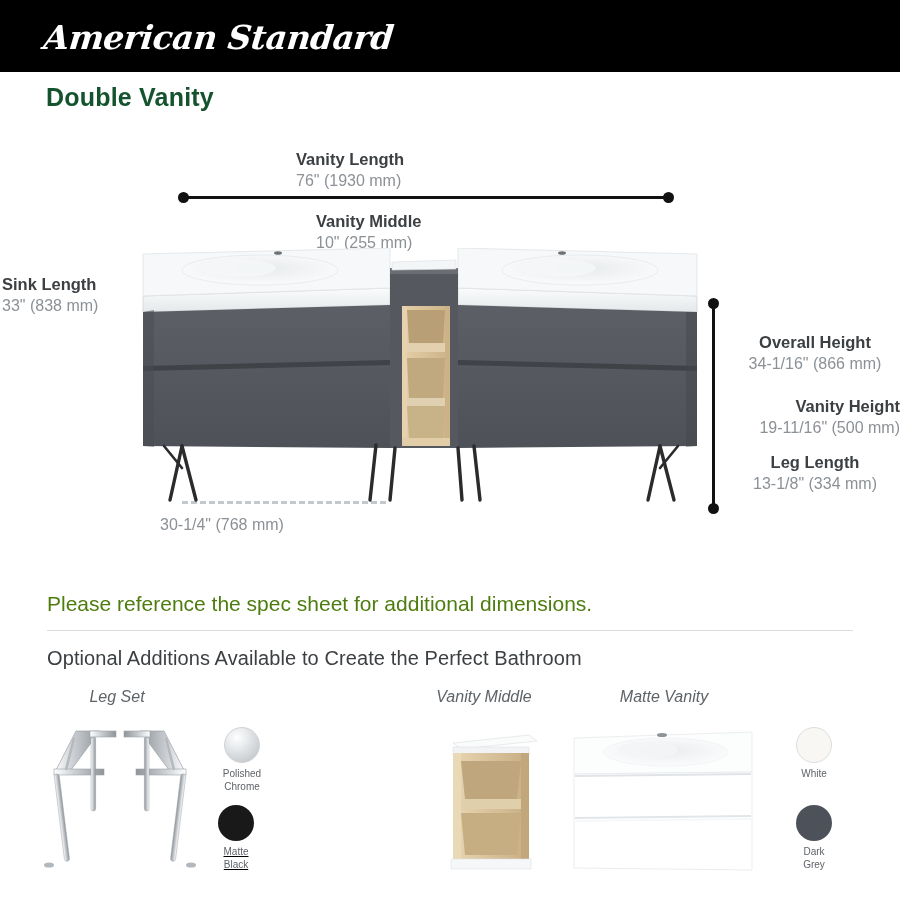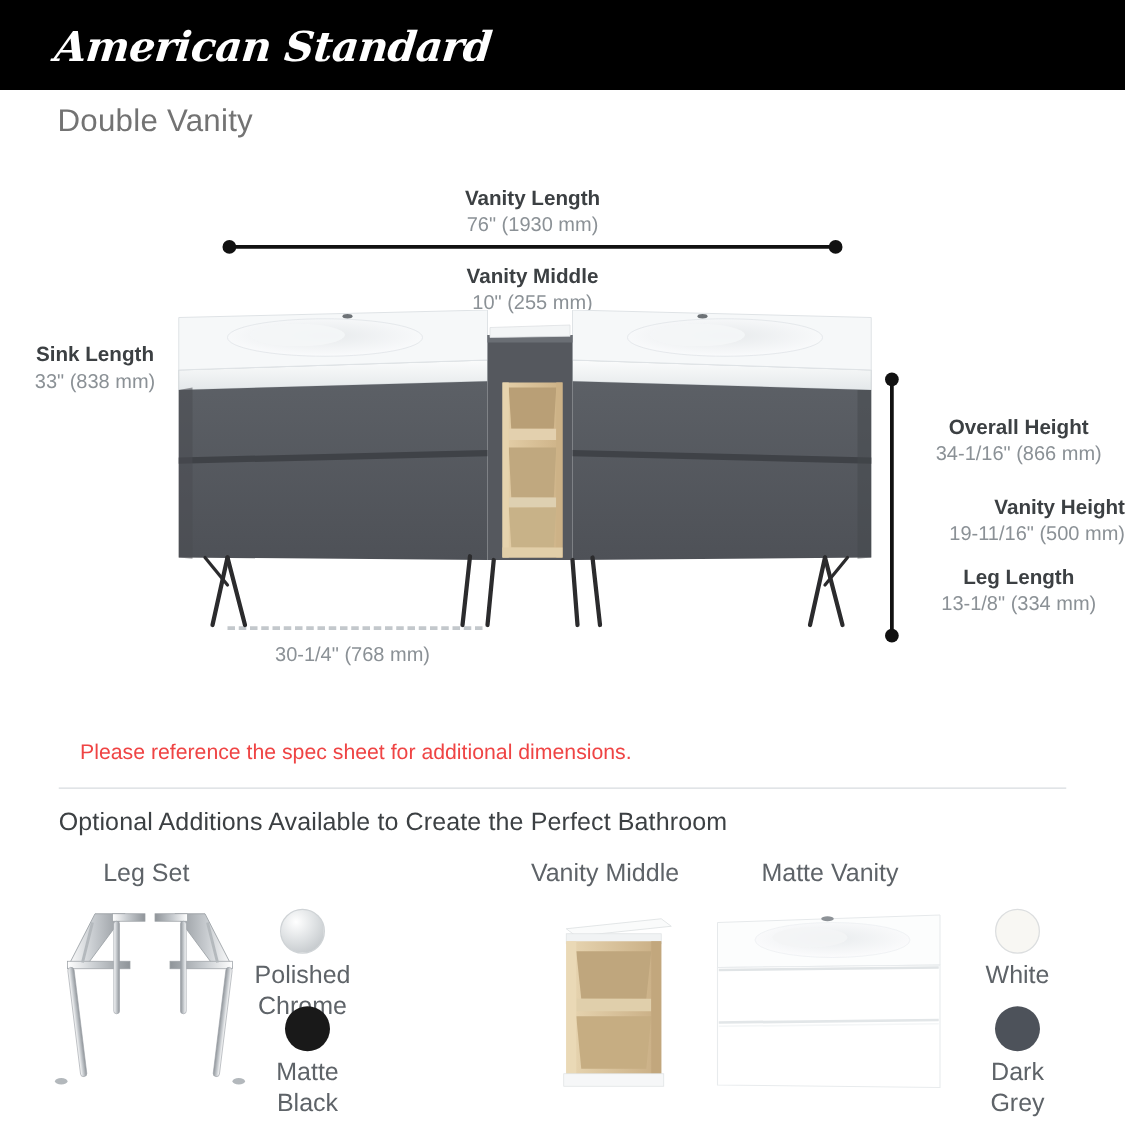--- a/index.html
+++ b/index.html
@@ -33,27 +33,27 @@
     letter-spacing: -0.5px;
     white-space: nowrap;
     transform: skewX(-6deg);
   }
 
   .page-title {
     position: absolute;
     left: 46px;
     top: 83px;
     font-size: 25px;
-    color: #737373;
-    font-weight: normal;
+    color: #14532d;
+    font-weight: bold;
     letter-spacing: 0.2px;
   }
 
   
-  .dim-label { position: absolute; text-align: center; }
+  .dim-label { position: absolute; }
   .dim-label .dl-title {
     font-size: 16.5px;
     font-weight: bold;
     color: #3c4043;
     white-space: nowrap;
     line-height: 1.35;
   }
   .dim-label .dl-value {
     font-size: 16px;
     color: #8b9196;
@@ -121,23 +121,22 @@
     top: 248px;
     width: 560px;
     height: 262px;
   }
 
   
   .note-text {
     position: absolute;
     left: 47px;
     top: 592px;
-    font-size: 17px;
-    color: #ef4444;
-    margin-left: 17px;
+    font-size: 21px;
+    color: #4d7c0f;
   }
   .divider {
     position: absolute;
     left: 47px;
     top: 630px;
     width: 806px;
     height: 1px;
     background: #d8dcdf;
   }
 
@@ -146,42 +145,43 @@
     left: 47px;
     top: 647px;
     font-size: 20px;
     color: #3c4043;
     letter-spacing: 0.1px;
   }
 
   
   .option-label {
     position: absolute;
-    font-size: 20px;
+    font-size: 16px;
     color: #5e6368;
     white-space: nowrap;
     text-align: center;
+    font-style: italic;
   }
   #opt-label-leg-set       { left: 38px;  top: 688px; width: 158px; }
   #opt-label-vanity-middle { left: 405px; top: 688px; width: 158px; }
   #opt-label-single-vanity { left: 585px; top: 688px; width: 158px; }
 
   .swatch-group { position: absolute; text-align: center; width: 96px; }
   .swatch-dot {
     width: 36px; height: 36px;
     border-radius: 50%;
     margin: 0 auto 5px auto;
   }
   .swatch-name {
-    font-size: 20px;
+    font-size: 10px;
     color: #5e6368;
     line-height: 1.25;
   }
   #swatch-polished-chrome { left: 194px; top: 727px; }
-  #swatch-matte-black     { left: 198px; top: 805px; }
+  #swatch-matte-black     { left: 188px; top: 805px; text-decoration: underline; }
   #swatch-white           { left: 766px; top: 727px; }
   #swatch-dark-grey       { left: 766px; top: 805px; }
 
   #art-leg-set       { position: absolute; left: 34px;  top: 726px; width: 172px; height: 150px; }
   #art-vanity-middle { position: absolute; left: 443px; top: 727px; width: 96px;  height: 148px; }
   #art-single-vanity { position: absolute; left: 570px; top: 728px; width: 186px; height: 146px; }
 </style>
 </head>
 <body>
 

